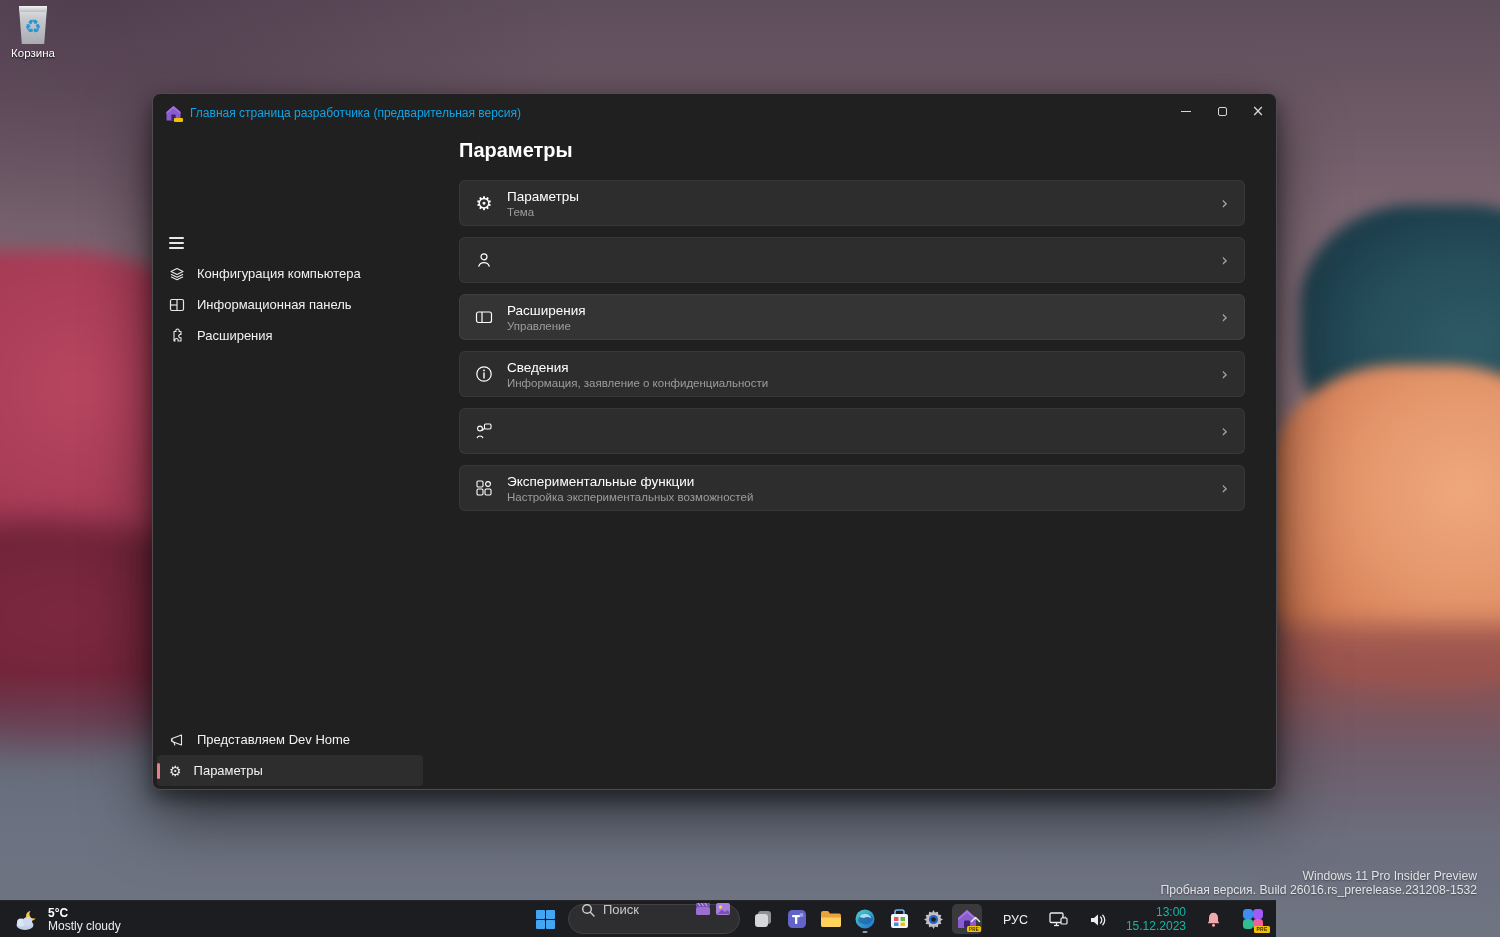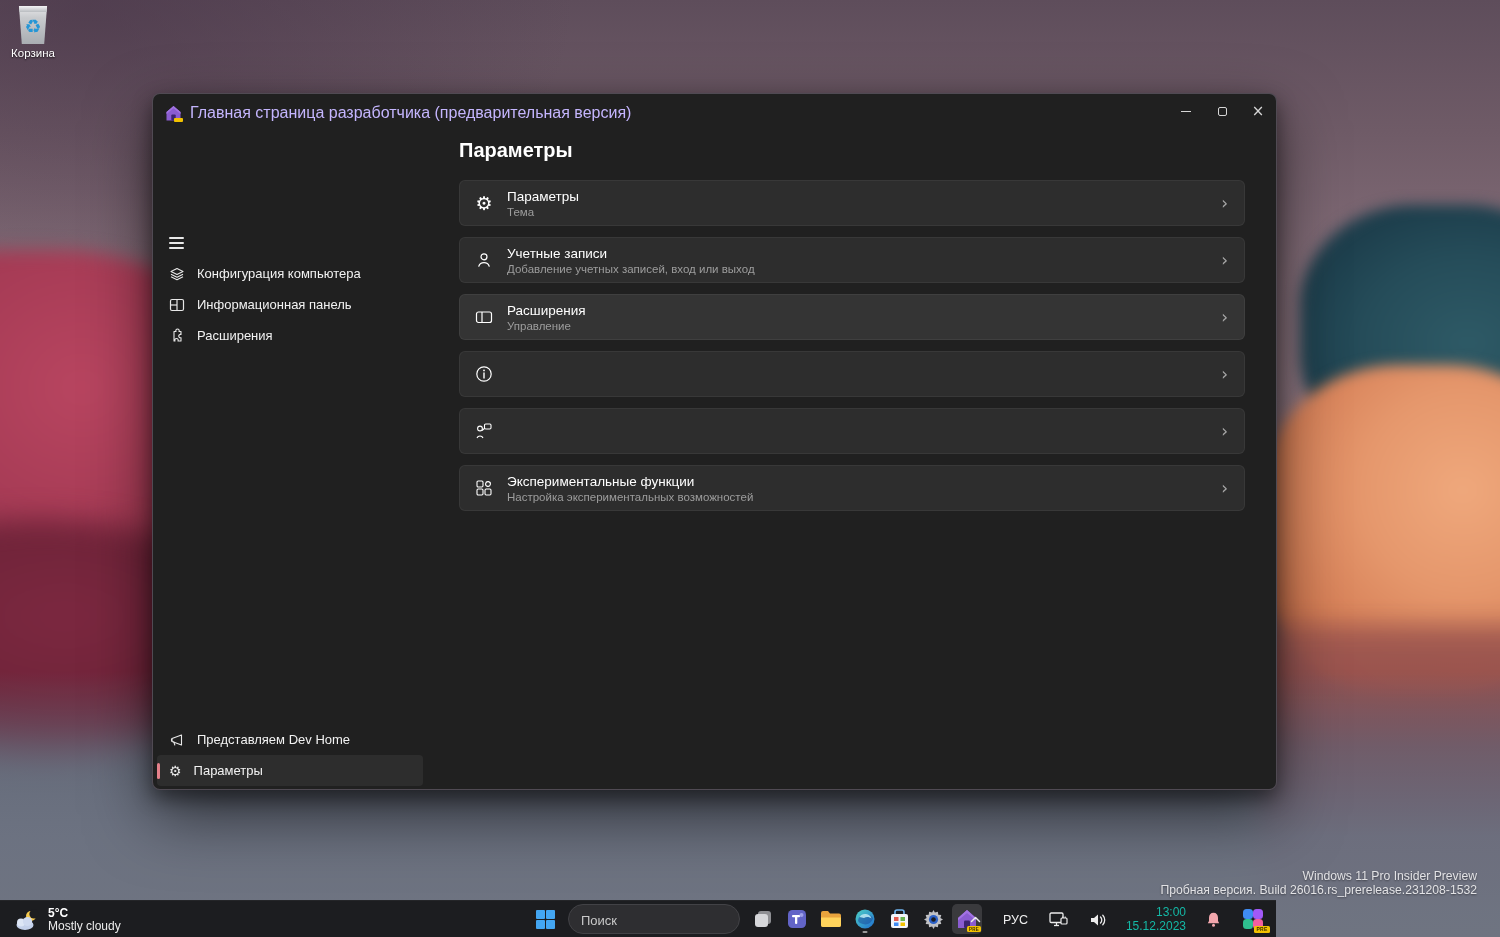--- a/index.html
+++ b/index.html
@@ -37,21 +37,21 @@
     color:#2596d6; font-size:19px; line-height:1; }
   .bin-label { margin-top:3px; font-size:11.5px; color:#fff; text-shadow:0 1px 2px rgba(0,0,0,.8); }
 
   
   .appwin { position:absolute; left:152px; top:93px; width:1125px; height:697px; z-index:5;
     background:#202020; border-radius:8px; border:1px solid rgba(120,110,125,.55);
     box-shadow:0 26px 64px rgba(0,0,0,.55), 0 8px 20px rgba(0,0,0,.45); }
   .titlebar { position:absolute; left:0; top:0; width:100%; height:38px; display:flex; align-items:center; padding-left:12px; }
   .app-icon { position:relative; width:17px; height:17px; margin-right:8px; flex:none; }
   .app-icon .badge-mini { position:absolute; right:-1px; bottom:0; width:9px; height:4px; background:#f2c200; border-radius:1px; }
-  .app-title { font-size:16px; color:#c4b5fd; white-space:nowrap; }
+  .app-title { font-size:12px; color:#0ea5e9; white-space:nowrap; }
   .win-controls { position:absolute; right:0; top:0; display:flex; }
   .wc { width:36px; height:34px; display:flex; align-items:center; justify-content:center; color:#d6d6d6; cursor:pointer; }
   .wc-min-glyph { width:10px; height:1px; background:#d6d6d6; display:block; }
   .wc-max-glyph { width:9px; height:9px; border:1px solid #d6d6d6; border-radius:2px; display:block; }
   .wc.close { font-size:15px; font-family:"DejaVu Sans", sans-serif; }
 
   .hamburger { position:absolute; left:16px; top:143px; width:15px; cursor:pointer; }
   .hamburger i { display:block; width:15px; height:1.6px; background:#e8e8e8; margin-bottom:3.6px; border-radius:1px; }
   .hamburger i:last-child { margin-bottom:0; }
 
@@ -82,22 +82,22 @@
   .taskbar { position:absolute; left:0; bottom:0; width:1276px; height:37px; z-index:10;
     background:#1c1d20; border-top:1px solid rgba(255,255,255,.04); }
   .tb-weather { position:absolute; left:8px; top:0; height:37px; display:flex; align-items:center; gap:7px; cursor:pointer; padding:0 6px; }
   .tb-weather-temp { font-size:12px; font-weight:700; color:#fff; line-height:13px; }
   .tb-weather-cond { font-size:12px; color:#ececec; line-height:13px; }
   .tb-center { position:absolute; left:530px; top:3px; display:flex; align-items:center; gap:4px; }
   .tb-btn { position:relative; width:30px; height:30px; display:flex; align-items:center; justify-content:center;
     border-radius:5px; cursor:pointer; }
   .tb-btn.active { background:#3a3a3d; }
   .tb-btn .run-dot { position:absolute; bottom:1px; left:50%; transform:translateX(-50%); width:5px; height:2.5px; border-radius:2px; background:#9a9a9a; }
-  .tb-search { height:30px; width:172px; margin:0 4px; display:flex; align-items:flex-start; gap:8px; padding:0 8px 16px 12px;
-    background:#2e2e31; border:1px solid #424246; border-radius:15px; cursor:pointer;flex-direction:column; }
+  .tb-search { height:30px; width:172px; margin:0 4px; display:flex; align-items:flex-end; gap:8px; padding:0 8px 16px 12px;
+    background:#2e2e31; border:1px solid #424246; border-radius:15px; cursor:pointer; }
   .tb-search-text { font-size:13px; color:#c9c9c9; flex:1; }
   .sh-icons { display:flex; gap:4px; }
   .pre-badge { position:absolute; background:#f2c200; color:#3a2c00; font-weight:700; border-radius:1.5px;
     display:flex; align-items:center; justify-content:center; }
   .pre-badge.dh { right:1px; bottom:2px; width:14px; height:6px; font-size:4.5px; letter-spacing:.3px; }
   .tb-tray { position:absolute; right:8px; top:0; height:37px; display:flex; align-items:center; gap:17px; }
   .tray-item { display:flex; align-items:center; justify-content:center; cursor:pointer; padding:2px; }
   .tray-lang { font-size:12.5px; color:#f0f0f0; }
   .tray-clock { text-align:right; font-size:12px; color:#14b8a6; line-height:13.5px; cursor:pointer; }
   .copilot-wrap { position:relative; width:27px; height:26px; cursor:pointer; }
@@ -206,24 +206,20 @@
       <span class="chev">›</span>
     </div>
 
     <div class="card">
       <span class="card-icon">
         <svg width="18" height="18" viewBox="0 0 18 18">
           <circle cx="9" cy="5.8" r="3" fill="none" stroke="#fff" stroke-width="1.2"></circle>
           <path d="M3.8 15.2 a5.4 4.8 0 0 1 10.4 0" fill="none" stroke="#fff" stroke-width="1.2" stroke-linecap="round"></path>
         </svg>
       </span>
-      <div class="card-text">
-        <div class="card-title">Учетные записи</div>
-        <div class="card-sub">Добавление учетных записей, вход или выход</div>
-      </div>
       <span class="chev">›</span>
     </div>
 
     <div class="card hovered">
       <span class="card-icon">
         <svg width="18" height="18" viewBox="0 0 18 18">
           <rect x="1.5" y="4" width="15" height="10.5" rx="2" fill="none" stroke="#fff" stroke-width="1.2"></rect>
           <line x1="7" y1="4" x2="7" y2="14.5" stroke="#fff" stroke-width="1.2"></line>
         </svg>
       </span>
@@ -235,20 +231,24 @@
     </div>
 
     <div class="card">
       <span class="card-icon">
         <svg width="18" height="18" viewBox="0 0 18 18">
           <circle cx="9" cy="9" r="7.2" fill="none" stroke="#fff" stroke-width="1.2"></circle>
           <line x1="9" y1="8" x2="9" y2="13" stroke="#fff" stroke-width="1.4" stroke-linecap="round"></line>
           <circle cx="9" cy="5.4" r="0.9" fill="#fff"></circle>
         </svg>
       </span>
+      <div class="card-text">
+        <div class="card-title">Сведения</div>
+        <div class="card-sub">Информация, заявление о конфиденциальности</div>
+      </div>
       <span class="chev">›</span>
     </div>
 
     <div class="card">
       <span class="card-icon">
         <svg width="18" height="18" viewBox="0 0 18 18">
           <rect x="9.5" y="2" width="6.5" height="5" rx="1.2" fill="none" stroke="#fff" stroke-width="1.1"></rect>
           <circle cx="5" cy="6.5" r="2.4" fill="none" stroke="#fff" stroke-width="1.1"></circle>
           <path d="M7 8.5 L9.8 6.2" stroke="#fff" stroke-width="1.1"></path>
           <path d="M2 16 a3.2 3 0 0 1 6 0" fill="none" stroke="#fff" stroke-width="1.1"></path>

